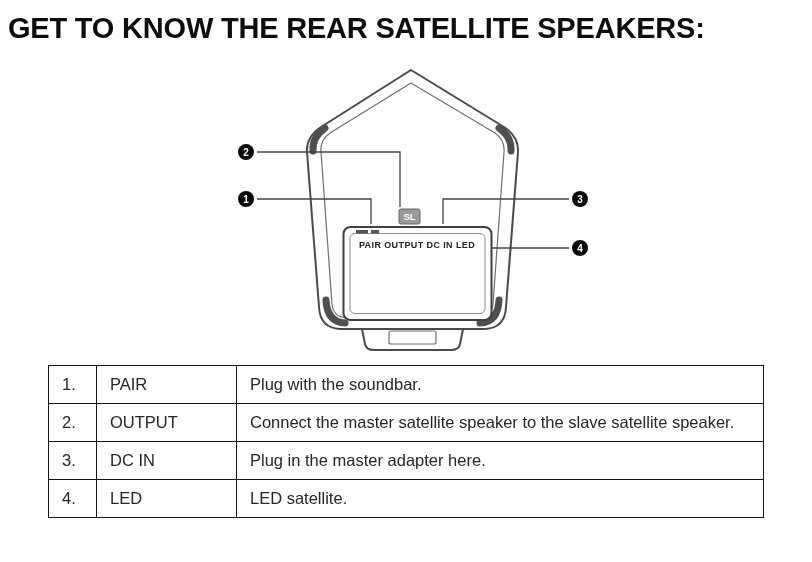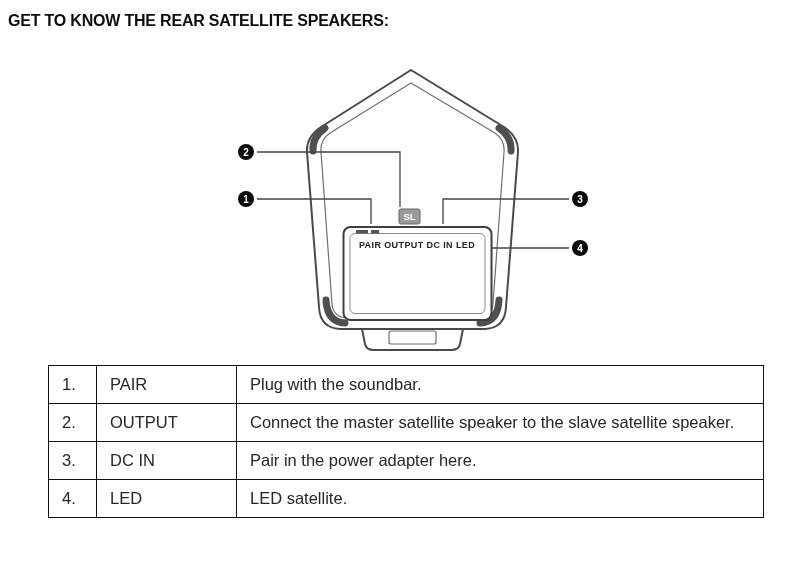--- a/index.html
+++ b/index.html
@@ -3,21 +3,21 @@
 <meta charset="utf-8">
 <style>
   * { margin:0; padding:0; box-sizing:border-box; }
   html,body { background:#fff; }
   body {
     width:812px; height:562px; position:relative; overflow:hidden;
     font-family:"Liberation Sans", sans-serif; color:#262626;
   }
   .title {
     position:absolute; left:8px; top:12px;
-    font-size:16px; font-weight:800; letter-spacing:-0.2px; color:#0d0d0d;
+    font-size:29px; font-weight:800; letter-spacing:-0.2px; color:#0d0d0d;
     white-space:nowrap;
   }
   .diagram { position:absolute; left:0; top:58px; width:812px; height:300px; }
 
   .body-line   { fill:#ffffff; stroke:#4a4a4a; stroke-width:2; stroke-linejoin:round; }
   .inner-line  { fill:none; stroke:#6f6f6f; stroke-width:1.2; stroke-linejoin:round; }
   .accent      { fill:none; stroke:#4f4f4f; stroke-width:7; stroke-linecap:round; }
   .panel-outer { fill:#ffffff; stroke:#3f3f3f; stroke-width:2; }
   .panel-inner { fill:none; stroke:#8a8a8a; stroke-width:1; }
   .port-mark   { fill:#555; }
@@ -104,21 +104,21 @@
       <td class="c-desc">Plug with the soundbar.</td>
     </tr>
     <tr>
       <td class="c-num">2.</td>
       <td class="c-name">OUTPUT</td>
       <td class="c-desc">Connect the master satellite speaker to the slave satellite speaker.</td>
     </tr>
     <tr>
       <td class="c-num">3.</td>
       <td class="c-name">DC IN</td>
-      <td class="c-desc">Pair in the power adapter here.</td>
+      <td class="c-desc">Plug in the master adapter here.</td>
     </tr>
     <tr>
       <td class="c-num">4.</td>
       <td class="c-name">LED</td>
       <td class="c-desc">LED satellite.</td>
     </tr>
   </tbody>
 </table>
 
 </body></html>

